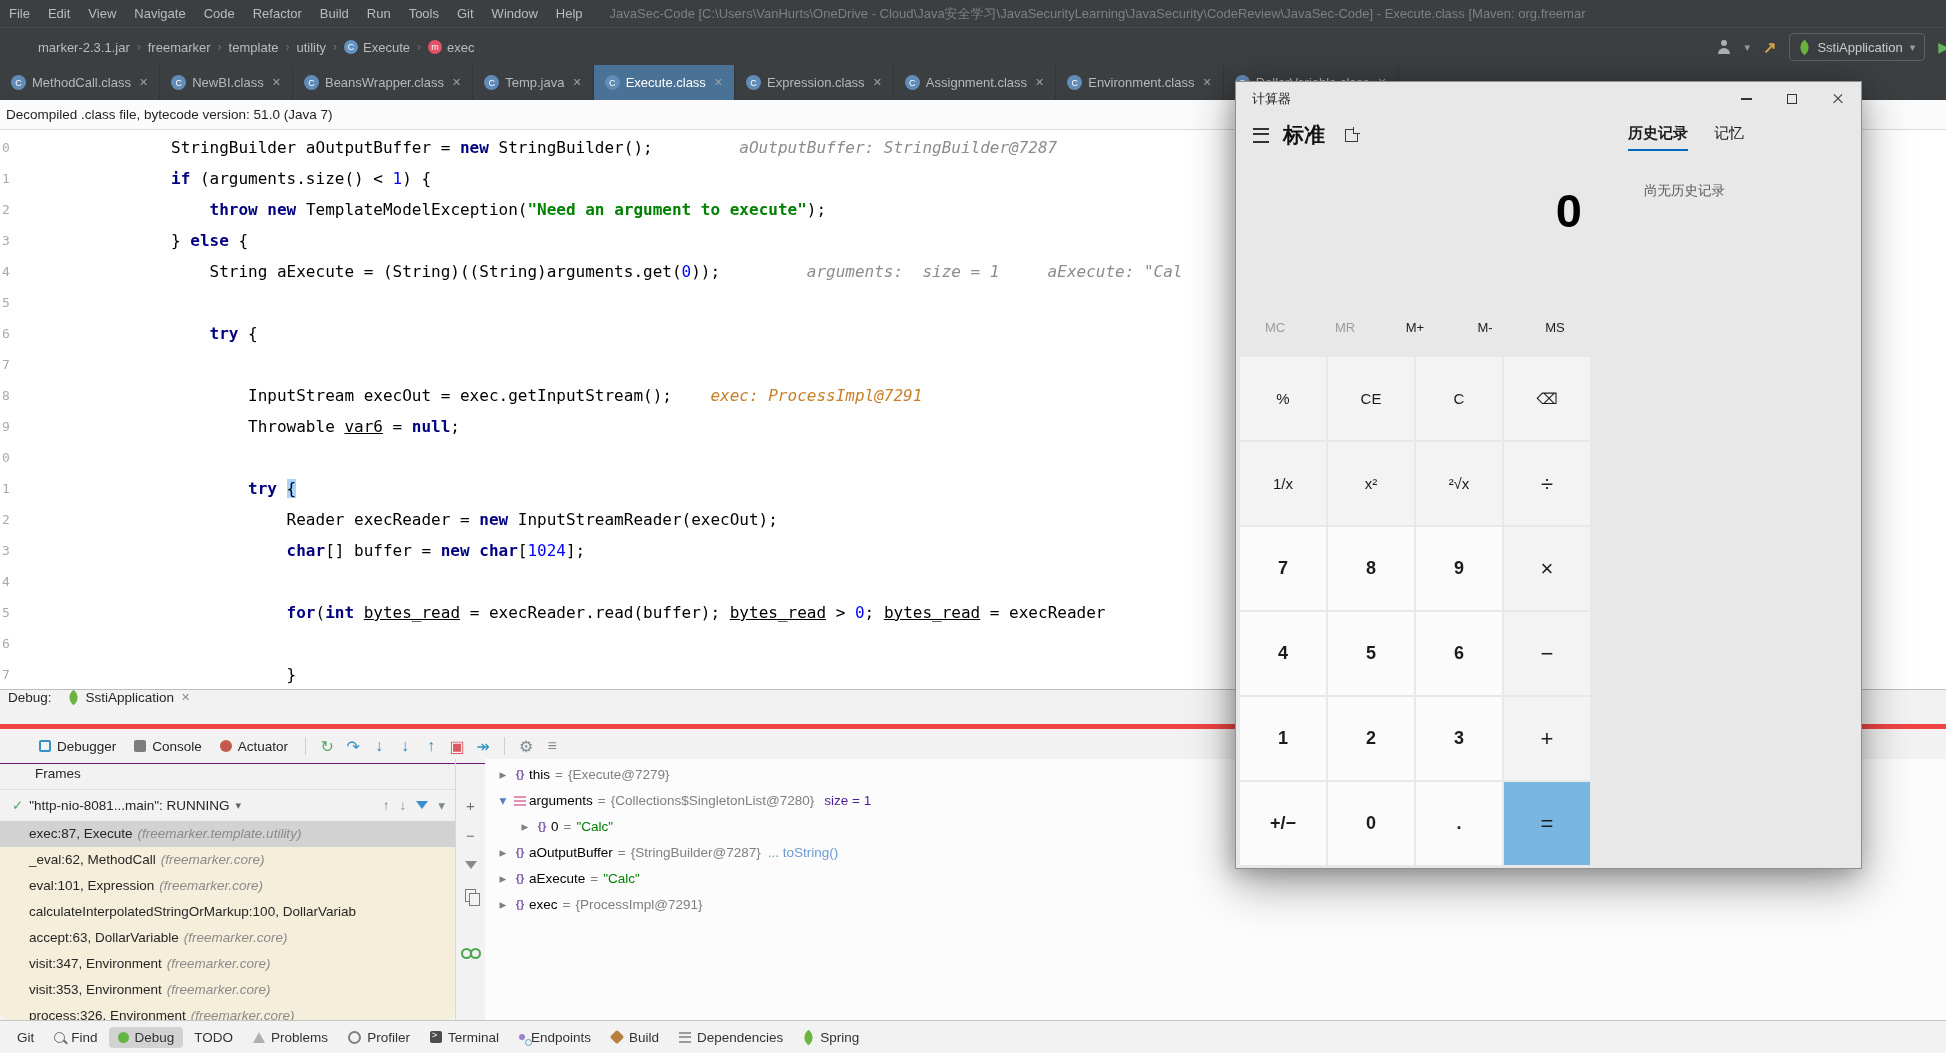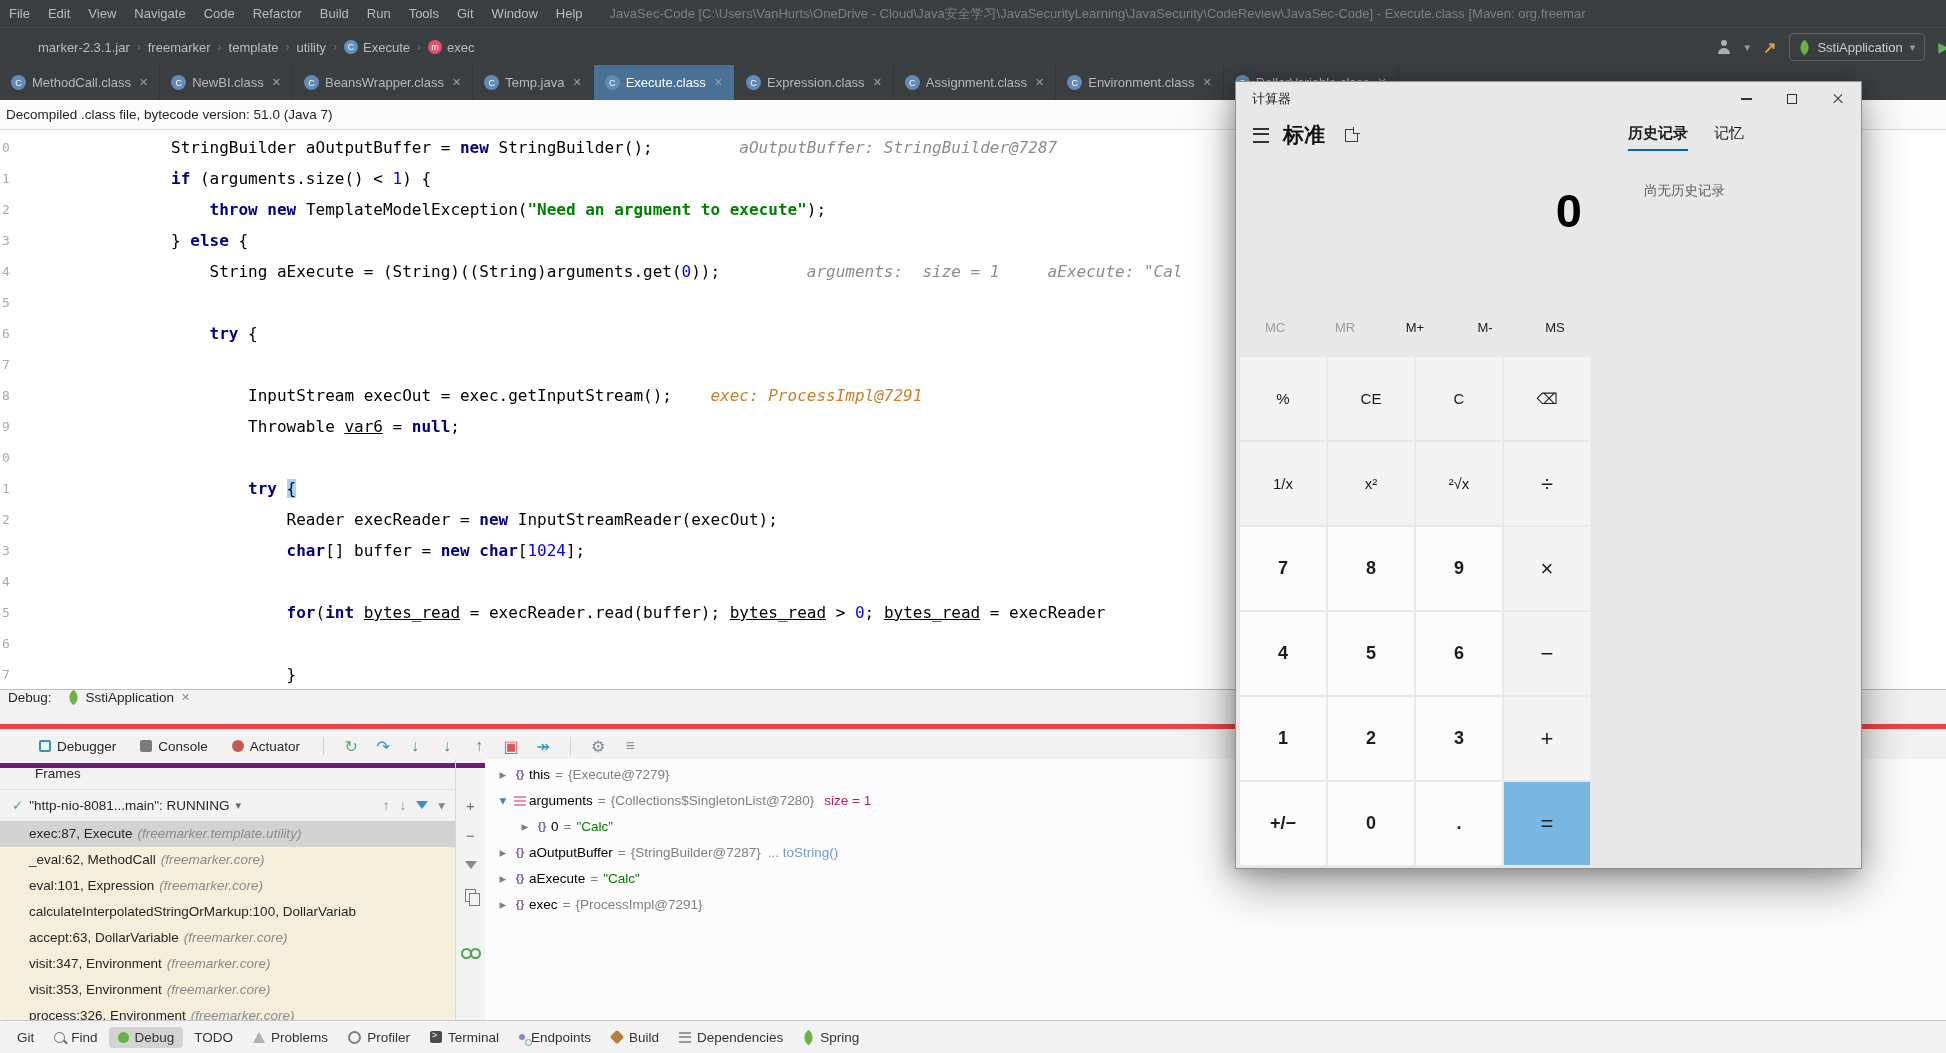--- a/index.html
+++ b/index.html
@@ -60,21 +60,21 @@
          font-family:"Liberation Sans",sans-serif;}
   .cu{text-decoration:underline;}
   .csel{background:#a8d2ff;}
   .red-box{border:3px solid #f11c0e;padding:3px 78px 3px 4px;margin-left:-4px;}
   
   .debug{position:absolute;left:0;top:689px;width:100%;height:331px;background:#f2f2f2;
          border-top:1px solid #bdbdbd;box-sizing:border-box;font-size:13.5px;color:#262626;}
   .dbg-header{height:34px;display:flex;align-items:flex-start;border-bottom:5px solid #ef4444;padding-left:8px;}
   .session-tab{display:flex;align-items:center;gap:7px;margin-left:16px;}
   .session-close{color:#8d8d8d;font-size:11px;}
-  .dbg-toolbar{height:34px;display:flex;align-items:center;border-bottom:5px solid #701a75;padding-left:30px;gap:6px;}
+  .dbg-toolbar{height:34px;display:flex;align-items:center;border-bottom:1px solid #701a75;padding-left:30px;}
   .tool-tab{display:flex;align-items:center;gap:6px;padding:0 9px;}
   .tt-ico{width:12px;height:12px;display:inline-block;border-radius:2px;}
   .tt-ico.t0{border:2px solid #3592c4;box-sizing:border-box;}
   .tt-ico.t1{background:#7c7c7c;}
   .tt-ico.t2{background:#c25b4e;border-radius:50%;}
   .tsep{width:1px;height:18px;background:#cfcfcf;margin:0 8px;}
   .dbg-act{width:26px;text-align:center;font-size:16px;}
   .act-green{color:#59a869;} .act-blue{color:#3592c4;} .act-red{color:#db5860;} .act-gray{color:#7f8b91;}
   .dbg-body{position:absolute;left:0;top:69px;bottom:0;width:100%;}
   .frames-col{position:absolute;left:0;top:0;width:455px;height:100%;overflow:hidden;border-radius:8px;}
@@ -101,21 +101,21 @@
   .vars-list{padding-top:2px;}
   .var-row{height:26px;display:flex;align-items:center;white-space:nowrap;}
   .vchev{width:16px;color:#7f7f7f;text-align:center;}
   .vchev.open{color:#4d7fbe;}
   .vicon{width:18px;color:#7d5bab;font-size:11px;font-weight:bold;text-align:center;}
   .vicon.list{background:repeating-linear-gradient(0deg,#e590b4 0 2px,#fcfcfc 2px 4px);width:12px;height:12px;margin:0 3px;}
   .vname{color:#000;}
   .veq{color:#7f7f7f;margin:0 5px;}
   .vval{color:#7f7f7f;}
   .vstr{color:#008000;}
-  .vextra{color:#be185d;margin-left:10px;}
+  .vextra{color:#4c1d95;margin-left:10px;}
   .vlink{color:#6f9bd1;margin-left:7px;}
   
   .statusbar{position:absolute;left:0;bottom:0;width:100%;height:33px;background:#f2f2f2;border-top:1px solid #c6c6c6;
              display:flex;align-items:center;font-size:13.5px;color:#333;padding-left:8px;box-sizing:border-box;gap:2px;}
   .sitem{display:flex;align-items:center;padding:3px 9px;border-radius:4px;white-space:nowrap;}
   .sitem.active{background:#d2d2d2;}
   .sico{width:12px;height:12px;display:inline-block;margin-right:6px;position:relative;}
   .ico-find{width:9px;height:9px;border:1.6px solid #6e6e6e;border-radius:50%;}
   .ico-find::after{content:'';position:absolute;left:8px;top:8px;width:5px;height:1.8px;background:#6e6e6e;transform:rotate(45deg);}
   .ico-debug{background:#62b543;border-radius:50%;width:11px;height:11px;}

